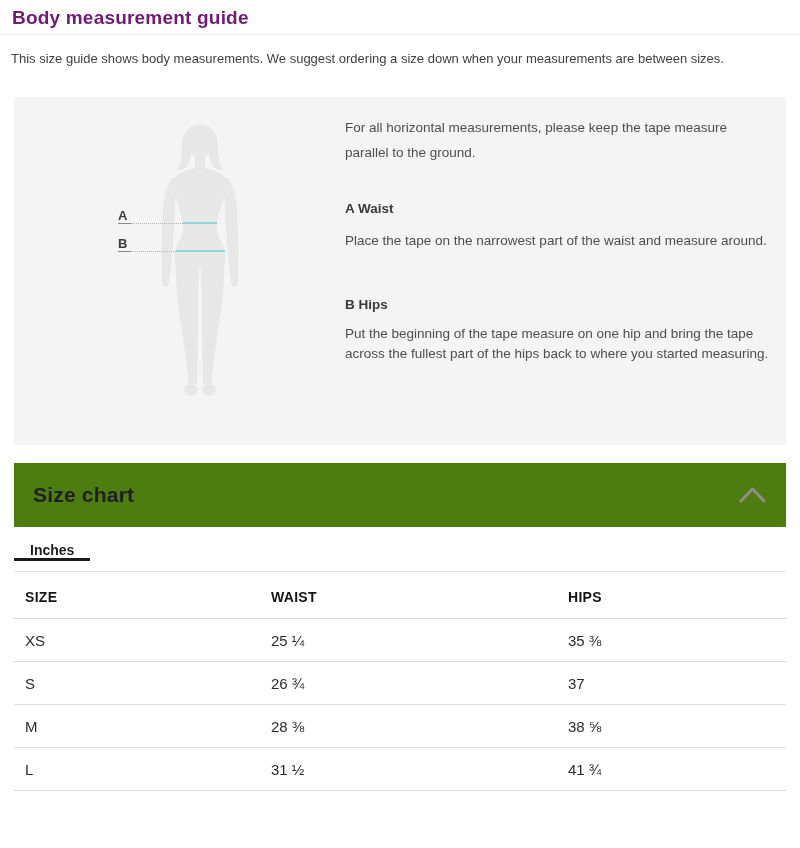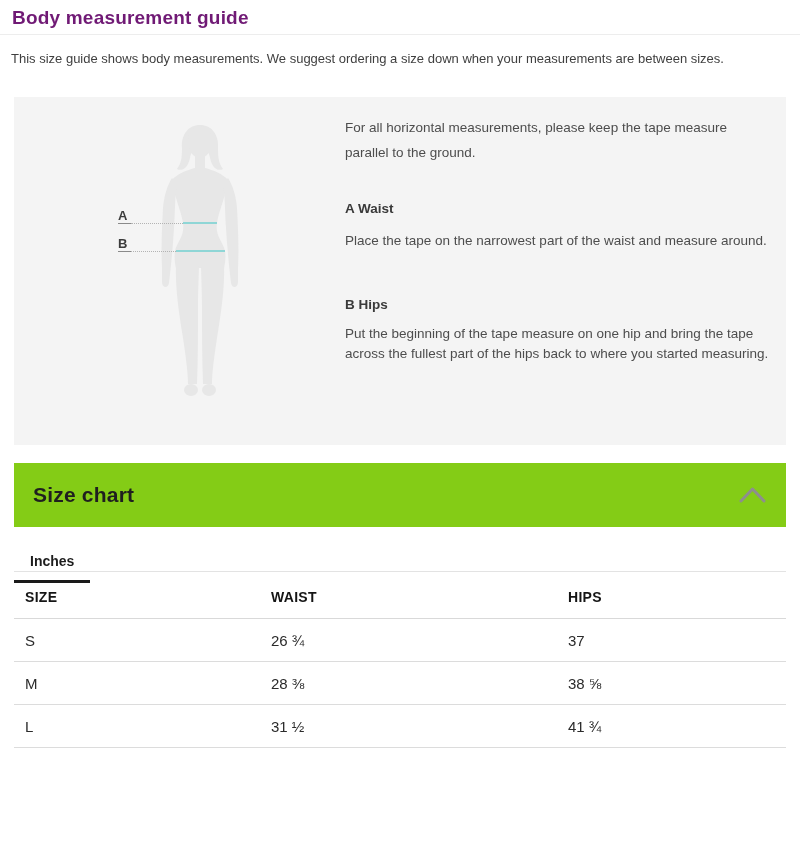--- a/index.html
+++ b/index.html
@@ -38,37 +38,37 @@
   .guide-text { position:absolute; left:331px; width:424px; }
   .guide-intro { top:18px; font-size:13.5px; line-height:25px; color:#4d4d4d; }
   .guide-sec-label { font-size:13.5px; font-weight:bold; color:#3a3a3a; }
   .sec-a-label { top:104px; }
   .sec-a-text  { top:131px; font-size:13.5px; line-height:25px; color:#4d4d4d; }
   .sec-b-label { top:200px; }
   .sec-b-text  { top:227px; font-size:13.5px; line-height:20px; color:#4d4d4d; }
   
   .chart-bar {
     position:absolute; left:14px; top:463px; width:772px; height:64px;
-    background:#84cc16; display:flex; align-items:center;
+    background:#4d7c0f; display:flex; align-items:center;
   }
   .chart-bar-title {
     margin-left:19px; font-size:21px; font-weight:bold; color:#1f1f1f; letter-spacing:.2px;
   }
   .collapse-btn {
     position:absolute; right:18px; top:16px; width:32px; height:32px;
     background:none; border:none; cursor:pointer; display:flex; align-items:center; justify-content:center;
   }
   
   .tabs {
     position:absolute; left:14px; top:527px; width:772px; height:45px;
     display:flex; border-bottom:1px solid #e3e3e3;
   }
   .tab {
     padding:13px 16px 0; font-size:14px; color:#767676; cursor:pointer;
-    border:none; background:none; height:55px; position:relative;text-align:center;
+    border:none; background:none; height:33px; position:relative;text-align:center;
   }
   .tab.active { color:#1d1d1d; font-weight:bold; }
   .tab.active::after {
     content:""; position:absolute; left:0; right:0; bottom:-1px; height:3px; background:#1a1a1a;
   }
   
   .size-table {
     position:absolute; left:14px; top:572px; width:772px;
     border-collapse:collapse; table-layout:fixed;
   }
@@ -159,20 +159,25 @@
     </colgroup>
   <thead>
     <tr>
       <th>SIZE</th>
       <th>WAIST</th>
       <th>HIPS</th>
     </tr>
   </thead>
   <tbody>
     <tr>
+      <td>XS</td>
+      <td>25 ¼</td>
+      <td>35 ⅜</td>
+    </tr>
+    <tr>
       <td>S</td>
       <td>26 ¾</td>
       <td>37</td>
     </tr>
     <tr>
       <td>M</td>
       <td>28 ⅜</td>
       <td>38 ⅝</td>
     </tr>
     <tr>

